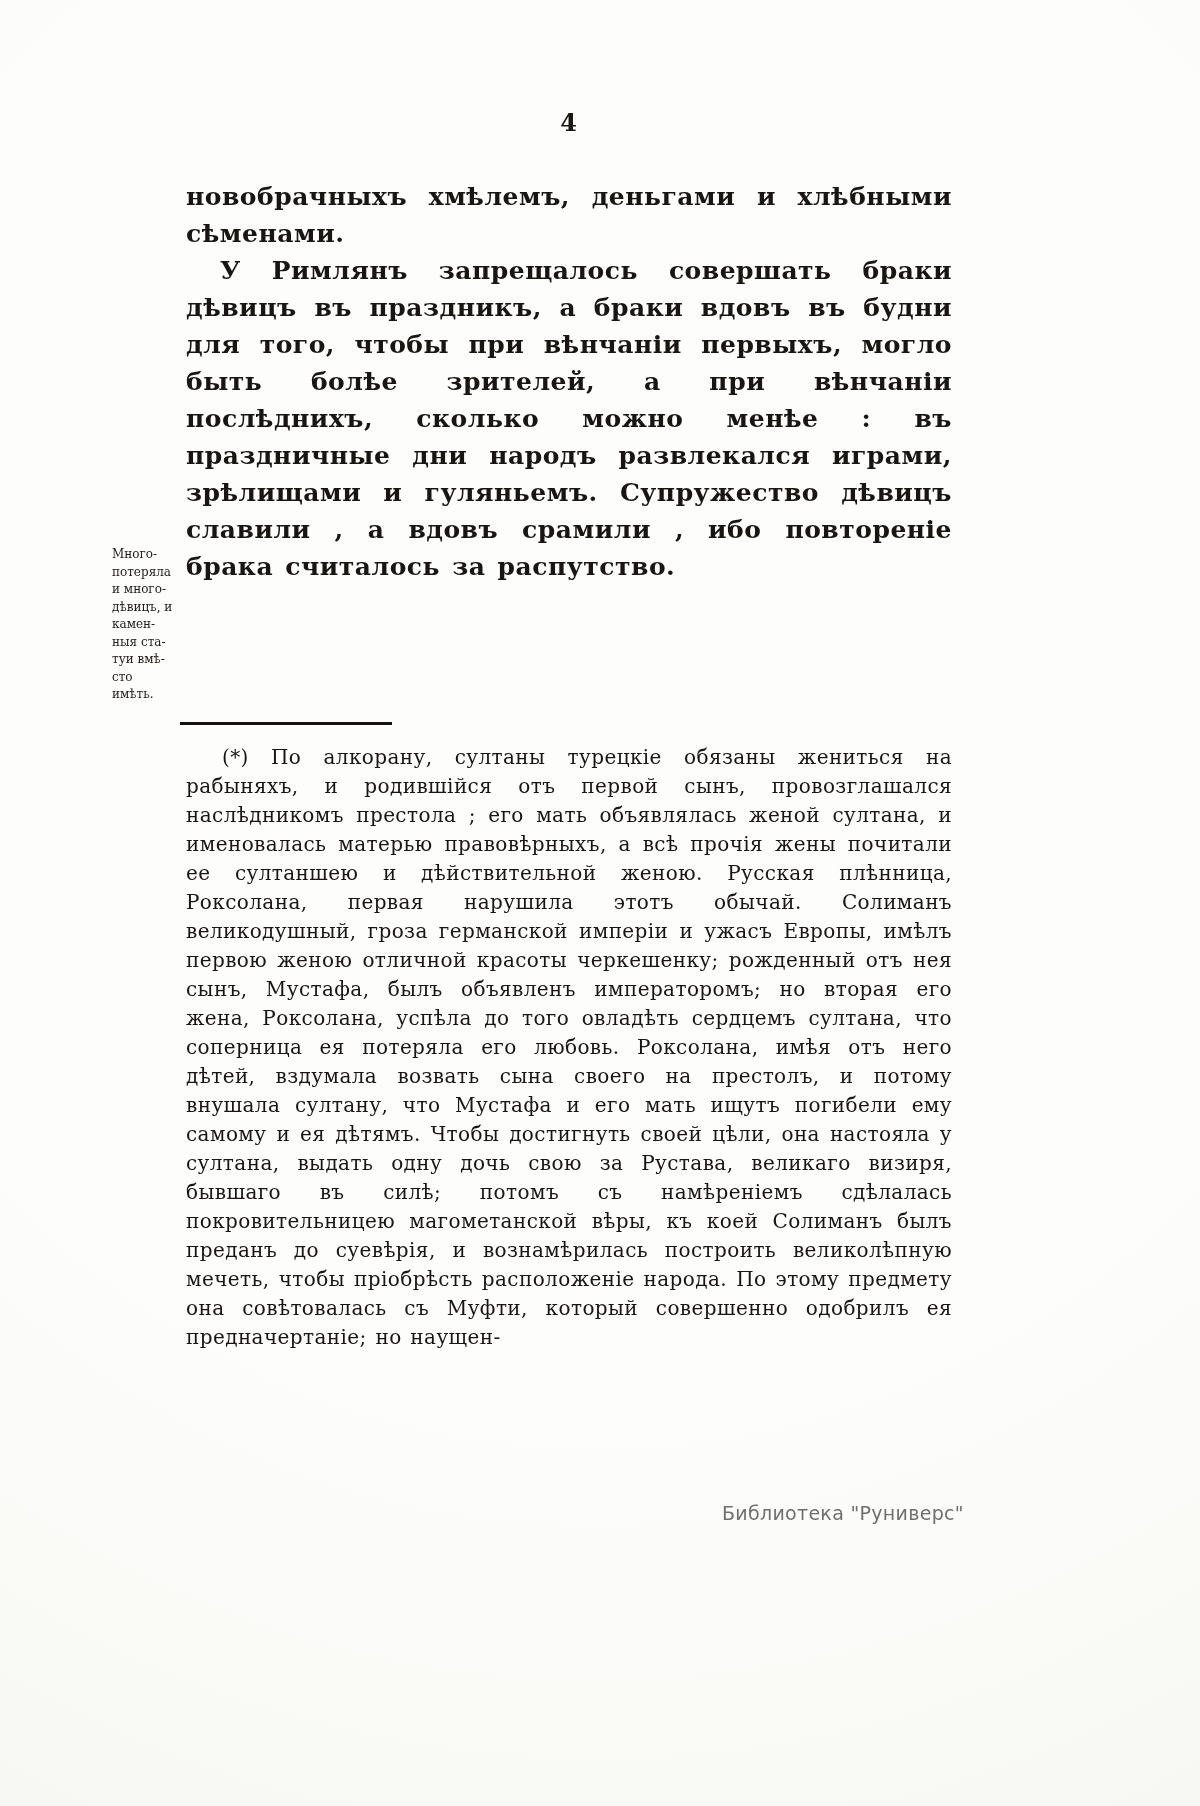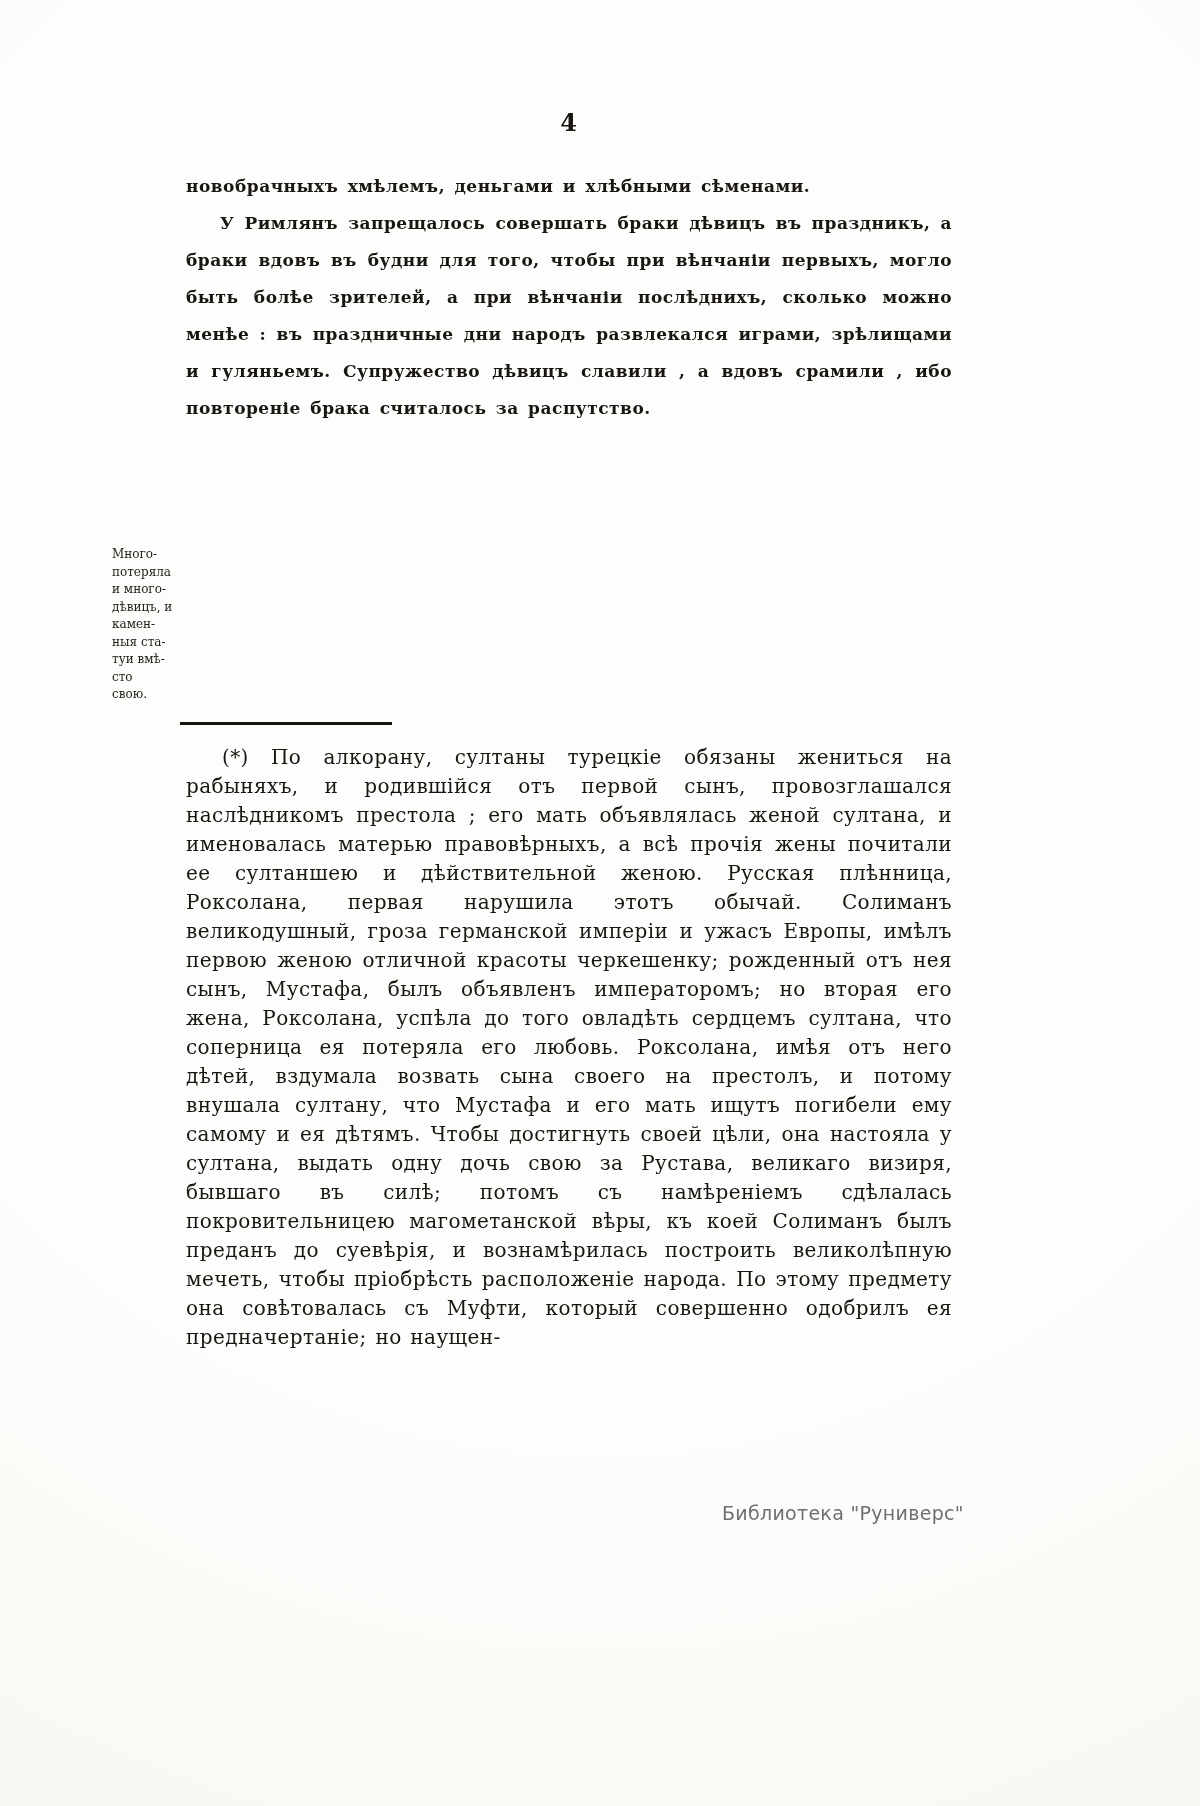--- a/index.html
+++ b/index.html
@@ -23,24 +23,24 @@
     top: 108px;
     left: 186px;
     width: 766px;
     text-align: center;
     font-size: 24px;
     font-weight: bold;
     letter-spacing: 1px;
   }
   .main-text {
     position: absolute;
-    top: 168px;
+    top: 178px;
     left: 186px;
     width: 766px;
-    font-size: 17px;
+    font-size: 25px;
     line-height: 37px;
     font-weight: bold;
     text-align: justify;
     letter-spacing: 0.5px;
     word-spacing: 3px;
   }
   .main-text p {
     margin: 0;
   }
   .main-text p.indent {
@@ -98,21 +98,21 @@
 
   <div class="margin-note">
     <div>Много-</div>
     <div>потеряла</div>
     <div>и много-</div>
     <div>дѣвицъ, и</div>
     <div>камен-</div>
     <div>ныя ста-</div>
     <div>туи вмѣ-</div>
     <div>сто</div>
-    <div>свою.</div>
+    <div>имѣть.</div>
   </div>
 
   <div class="main-text">
     <p>новобрачныхъ хмѣлемъ, деньгами и хлѣбными сѣменами.</p>
     <p class="indent">У Римлянъ запрещалось совершать браки дѣвицъ въ праздникъ, а браки вдовъ въ будни для того, чтобы при вѣнчаніи первыхъ, могло быть болѣе зрителей, а при вѣнчаніи послѣднихъ, сколько можно менѣе : въ праздничные дни народъ развлекался играми, зрѣлищами и гуляньемъ. Супружество дѣвицъ славили , а вдовъ срамили , ибо повтореніе брака считалось за распутство.</p>
   </div>
 
   <div class="footnote-rule"></div>
 
   <div class="footnote">(*) По алкорану, султаны турецкіе обязаны жениться на рабыняхъ, и родившійся отъ первой сынъ, провозглашался наслѣдникомъ престола ; его мать объявлялась женой султана, и именовалась матерью правовѣрныхъ, а всѣ прочія жены почитали ее султаншею и дѣйствительной женою. Русская плѣнница, Роксолана, первая нарушила этотъ обычай. Солиманъ великодушный, гроза германской имперіи и ужасъ Европы, имѣлъ первою женою отличной красоты черкешенку; рожденный отъ нея сынъ, Мустафа, былъ объявленъ императоромъ; но вторая его жена, Роксолана, успѣла до того овладѣть сердцемъ султана, что соперница ея потеряла его любовь. Роксолана, имѣя отъ него дѣтей, вздумала возвать сына своего на престолъ, и потому внушала султану, что Мустафа и его мать ищутъ погибели ему самому и ея дѣтямъ. Чтобы достигнуть своей цѣли, она настояла у султана, выдать одну дочь свою за Рустава, великаго визиря, бывшаго въ силѣ; потомъ съ намѣреніемъ сдѣлалась покровительницею магометанской вѣры, къ коей Солиманъ былъ преданъ до суевѣрія, и вознамѣрилась построить великолѣпную мечеть, чтобы пріобрѣсть расположеніе народа. По этому предмету она совѣтовалась съ Муфти, который совершенно одобрилъ ея предначертаніе; но наущен-</div>

